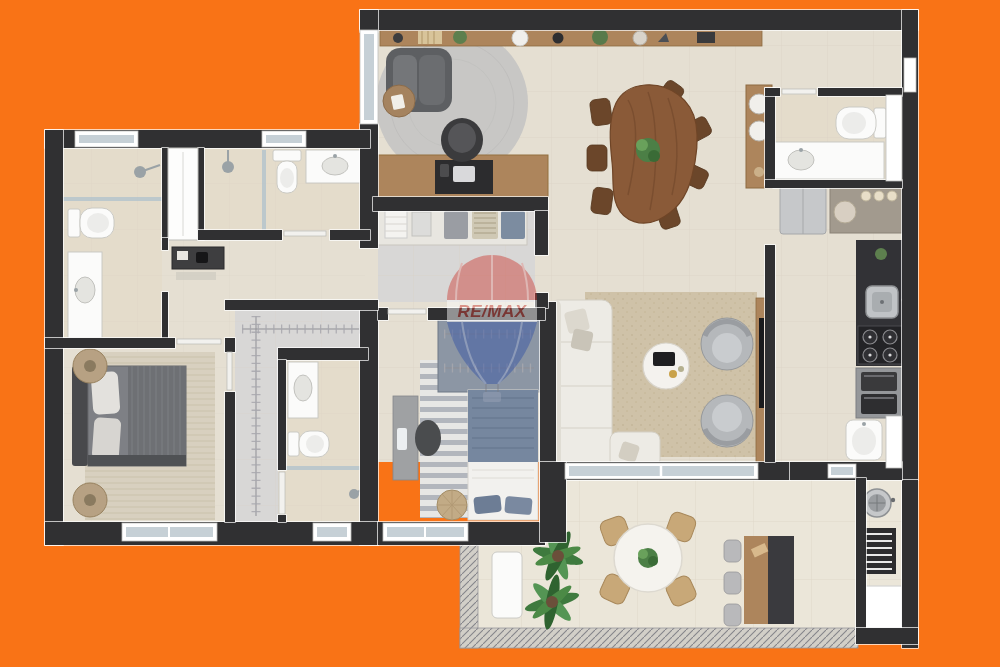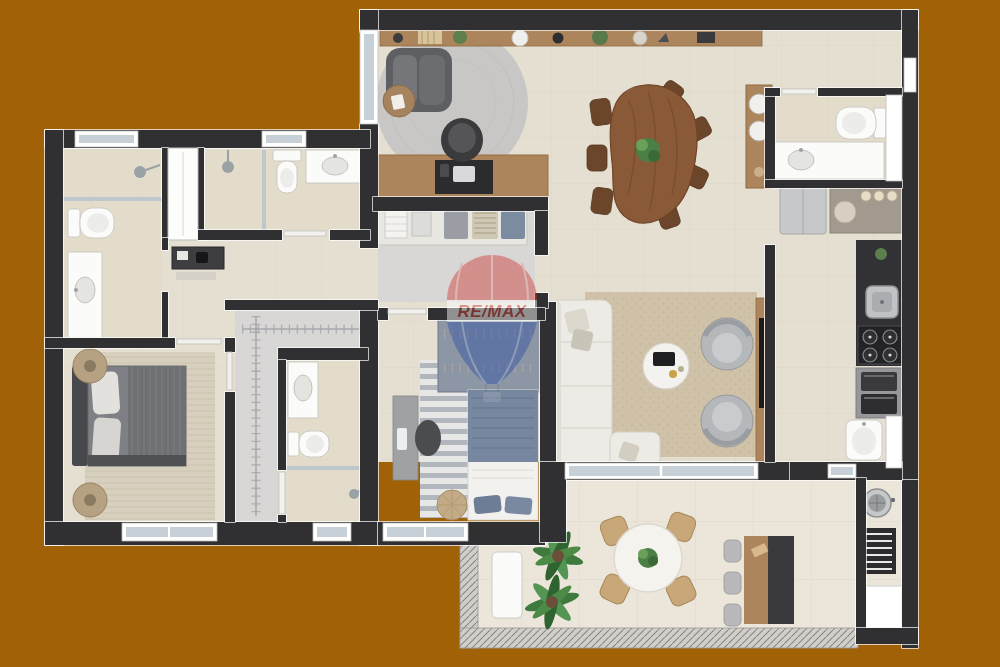--- a/index.html
+++ b/index.html
@@ -1,16 +1,16 @@
 <!DOCTYPE html>
 <html style="--wall: #303032; --floor: #e5dfd2; --floorBath: #e4dccb; --floorCloset: #d8d7d6; --floorTerrace: #ebe6d9; --tile: #d9d2c3; --wood: #ad855c; --woodDark: #8a5a38; --chairWood: #6b462a; --glass: #b9c6cb; --windowGlass: #c6d0d6; --sofa: #edebe5; --rugLiving: #c8c7c5; --rugFamily: #cfc2a8; --rugMaster: #d8d0bf; --darkFurn: #3a3a3d; --grayFurn: #b5b8bb; --bedMaster: #7e8085; --bedBlue: #76879f; --wardrobeBlue: #8c96a4; --counterGray: #a29a8e; --steel: #c0c3c6; --green: #4c7f46; --remaxRed: #cc4038; --remaxBlue: #3553a5;"><head>
 <meta charset="utf-8">
 <style>
   html,body{margin:0;padding:0;background:#ffffff;}
-  #stage{position:relative;width:1000px;height:667px;background:#a16207;overflow:hidden;
+  #stage{position:relative;width:1000px;height:667px;background:#f97316;overflow:hidden;
          font-family:"Liberation Sans", sans-serif;}
   svg{position:absolute;inset:0;display:block;}
   .wall{fill:var(--wall);stroke:#ffffff;stroke-width:1.4;paint-order:stroke;}
   .floor-main{fill:var(--floor);}
   .floor-bath{fill:var(--floorBath);}
   .floor-closet{fill:var(--floorCloset);}
   .floor-terrace{fill:var(--floorTerrace);}
   .glasspart{fill:var(--glass);opacity:.95;}
   .white-fix{fill:#fbfbfa;stroke:#c6c6c2;stroke-width:.9;}
   .wood{fill:var(--wood);}

